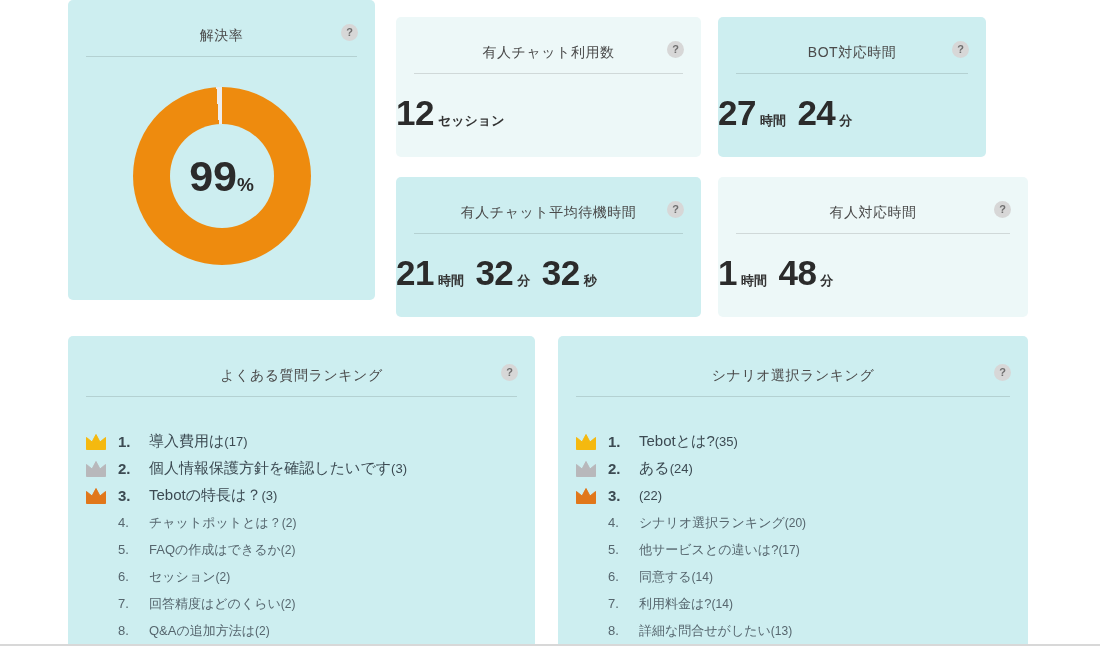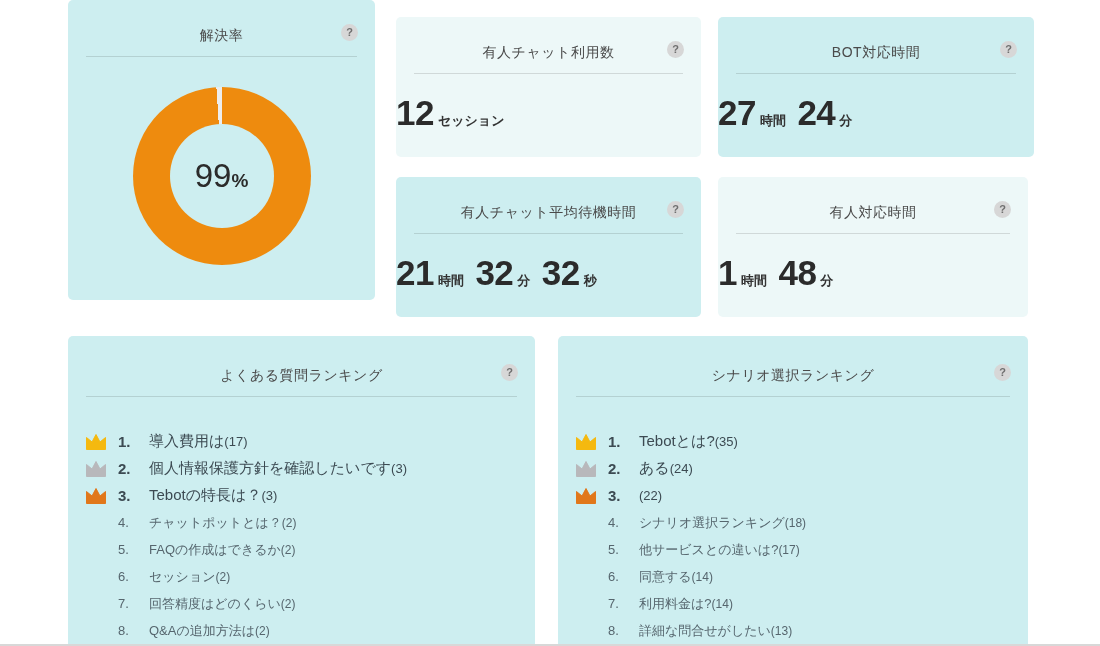--- a/index.html
+++ b/index.html
@@ -6,21 +6,21 @@
   body{
     width:1100px;height:646px;overflow:hidden;position:relative;
     background:#ffffff;
     font-family:"Liberation Sans","DejaVu Sans",sans-serif;
   }
   .card{position:absolute;border-radius:5px}
   .teal{background:#cdeef0}
   .pale{background:#edf8f8}
   .card-a{left:68px;top:0;width:307px;height:300px}
   .card-b{left:396px;top:17px;width:305px;height:140px}
-  .card-c{left:718px;top:17px;width:316px;height:140px}
+  .card-c{left:718px;top:17px;width:268px;height:140px}
   .card-d{left:396px;top:177px;width:305px;height:140px}
   .card-e{left:718px;top:177px;width:310px;height:140px}
   .card-f{left:68px;top:336px;width:467px;height:340px}
   .card-g{left:558px;top:336px;width:470px;height:340px}
 
   .card-head{position:relative;padding-top:26px;text-align:center}
   .card-f .card-head,.card-g .card-head{padding-top:30px}
   .card-title{margin:0;display:inline-block;font-size:14px;font-weight:400;color:#4a4a4a;letter-spacing:.5px}
   .help-icon{
     position:absolute;right:17px;top:24px;width:17px;height:17px;border-radius:50%;
@@ -34,21 +34,21 @@
   .stat .unit{font-size:13px;font-weight:700;color:#333;margin:0 7px 0 4px}
 
   .donut-wrap{position:relative;width:178px;height:178px;margin:30px auto 0}
   .donut{width:100%;height:100%;border-radius:50%}
   .donut-hole{
     position:absolute;left:50%;top:50%;transform:translate(-50%,-50%);
     width:104px;height:104px;border-radius:50%;background:#cdeef0;
     display:flex;align-items:center;justify-content:center
   }
   .donut-value{color:#2b2b2b;white-space:nowrap}
-  .donut-value .num{font-size:33px;font-weight:400}
+  .donut-value .num{font-size:43px;font-weight:700}
   .donut-value .pct{font-size:19px;font-weight:700}
 
   .rank-list{margin-top:31px}
   .rank-row{display:flex;align-items:center;height:27px;padding-left:17px;color:#3c4a52}
   .crown{flex:0 0 24px;height:19px;display:flex;align-items:center;margin-right:9px}
   .crown svg{width:22px;height:18px}
   .rank-num{flex:0 0 31px;font-weight:700;font-size:15px}
   .rank-text{font-size:15px}
   .rank-count{font-size:13px}
   .rank-1 .crown{color:#f5b90f}
@@ -285,21 +285,21 @@
       </div>
 
       <div class="rank-row minor rank-4">
         <span class="crown">
           <svg viewBox="0 0 22 18" xmlns="http://www.w3.org/2000/svg">
             <path d="M1.5 16.5 L1.5 4.5 L7 9 L11 1.5 L15 9 L20.5 4.5 L20.5 16.5 Z" fill="currentColor" stroke="currentColor" stroke-width="1" stroke-linejoin="round"></path>
           </svg>
         </span>
         <span class="rank-num">4.</span>
         <span class="rank-text">シナリオ選択ランキング</span>
-        <span class="rank-count">(18)</span>
+        <span class="rank-count">(20)</span>
       </div>
 
       <div class="rank-row minor rank-5">
         <span class="crown">
           <svg viewBox="0 0 22 18" xmlns="http://www.w3.org/2000/svg">
             <path d="M1.5 16.5 L1.5 4.5 L7 9 L11 1.5 L15 9 L20.5 4.5 L20.5 16.5 Z" fill="currentColor" stroke="currentColor" stroke-width="1" stroke-linejoin="round"></path>
           </svg>
         </span>
         <span class="rank-num">5.</span>
         <span class="rank-text">他サービスとの違いは?</span>

